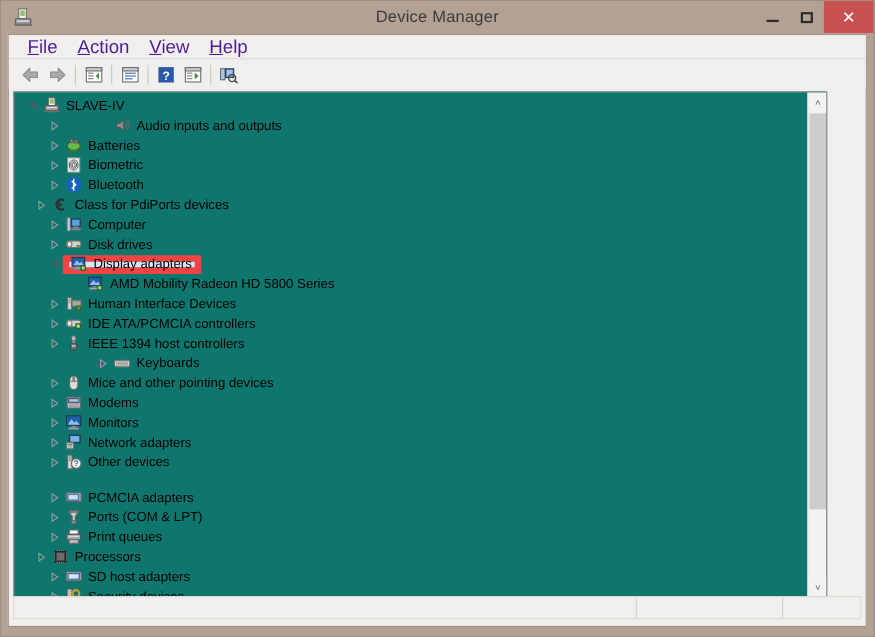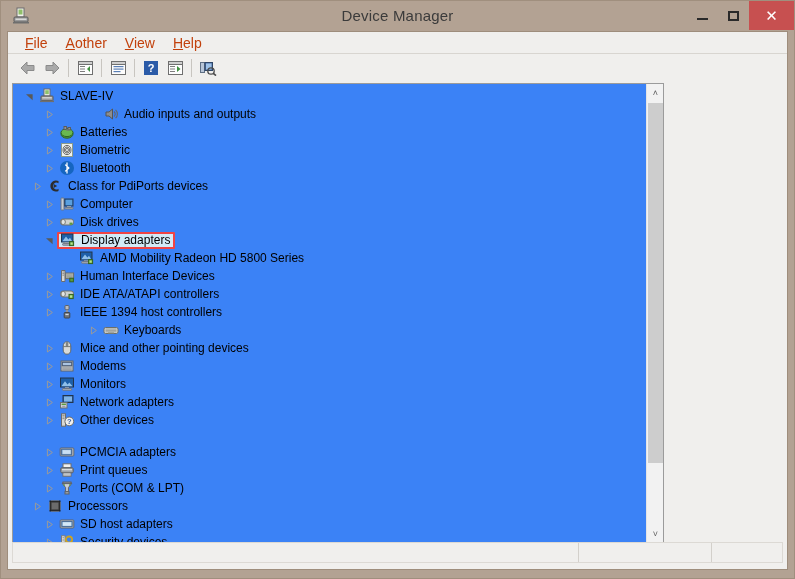--- a/index.html
+++ b/index.html
@@ -112,22 +112,22 @@
     width: 779px;
     height: 22px;
     background: #f0efed;
     display: flex;
     align-items: center;
     padding-left: 8px;
     box-sizing: border-box;
     border-bottom: 1px solid #d8d5d0;
   }
   .menu-item {
-    font-size: 14px;
-    color: #c2410c;
+    font-size: 17px;
+    color: #4c1d95;
     padding: 2px 9px;
     cursor: default;
     white-space: nowrap;
   }
   .menu-item u { text-decoration: underline; }
 
   
   .toolbar {
     position: absolute;
     left: 0; top: 22px;
@@ -152,23 +152,23 @@
     height: 18px;
     background: #c8c5c0;
     margin: 0 4px;
   }
 
   
   .treepane {
     position: absolute;
     left: 4px;
     top: 51px;
-    width: 652px;
+    width: 740px;
     height: 460px;
-    background: #3b82f6;
+    background: #0f766e;
     border: 1px solid #9b9b9b;
     box-sizing: border-box;
     overflow: hidden;
   }
   .tree {
     position: absolute;
     left: 0; top: 3px;
     width: 753px;
   }
   .tree-row {
@@ -197,21 +197,21 @@
     margin-right: 5px;
   }
   .node-label {
     font-size: 12px;
     color: #000000;
     line-height: 16px;
     font-family: "Liberation Sans", sans-serif;
   }
   .tree-row.selected .sel-wrap {
     background: #d2eaf7;
-    border: 2px solid #ef4444;
+    border: 6px solid #ef4444;
     border-radius: 1px;
     justify-content: flex-end;
   }
   .sel-wrap {
     display: flex;
     align-items: center;
     padding: 0 3px 0 1px;
     border: 1px solid transparent;
     height: 17px;
     box-sizing: border-box;
@@ -302,21 +302,21 @@
         <i class="glyph-max"></i>
       </button>
       <button class="cap-btn close">✕</button>
     </div>
   </div>
 
   <div class="client">
 
     <div class="menubar">
       <div class="menu-item"><u>F</u><span>ile</span></div>
-      <div class="menu-item"><u>A</u><span>other</span></div>
+      <div class="menu-item"><u>A</u><span>ction</span></div>
       <div class="menu-item"><u>V</u><span>iew</span></div>
       <div class="menu-item"><u>H</u><span>elp</span></div>
     </div>
 
     <div class="toolbar">
       <div class="tb-btn">
         <svg width="18" height="16" viewBox="0 0 18 16">
           <path d="M8 2 L2 8 L8 14 L8 10.5 L15 10.5 L15 5.5 L8 5.5 Z" fill="#a9a9a9" stroke="#8b8b8b" stroke-width="1" stroke-linejoin="round"></path>
         </svg>
       </div>
@@ -581,21 +581,21 @@
             </span>
             <span class="sel-wrap">
               <span class="node-icon">
                 <svg width="16" height="16" viewBox="0 0 16 16">
                   <rect x="1.5" y="5" width="13" height="6" rx="2.4" fill="#cfd2cf" stroke="#6f726f"></rect>
                   <ellipse cx="4.2" cy="8" rx="2.2" ry="2.6" fill="#e4e6e3" stroke="#7b7e7b"></ellipse>
                   <rect x="10" y="8.4" width="4.2" height="4.2" fill="#5d9b3d" stroke="#33631f"></rect>
                   <rect x="10.9" y="9.3" width="2.4" height="2.4" fill="#b6e08e"></rect>
                 </svg>
               </span>
-              <span class="node-label">IDE ATA/ATAPI controllers</span>
+              <span class="node-label">IDE ATA/PCMCIA controllers</span>
             </span>
           </div>
           <div class="tree-row" style="padding-left: 28px;">
             <span class="twisty">
               <svg width="9" height="9" viewBox="0 0 9 9">
                 <path d="M2.4 1 L2.4 8 L7.4 4.5 Z" fill="none" stroke="#9a9a9a" stroke-width="1"></path>
               </svg>
             </span>
             <span class="sel-wrap">
               <span class="node-icon">
@@ -736,47 +736,47 @@
           </div>
           <div class="tree-row" style="padding-left: 28px;">
             <span class="twisty">
               <svg width="9" height="9" viewBox="0 0 9 9">
                 <path d="M2.4 1 L2.4 8 L7.4 4.5 Z" fill="none" stroke="#9a9a9a" stroke-width="1"></path>
               </svg>
             </span>
             <span class="sel-wrap">
               <span class="node-icon">
                 <svg width="16" height="16" viewBox="0 0 16 16">
+                  <path d="M3 3 L13 3 L9.4 7.6 L9.4 11.6 L6.6 11.6 L6.6 7.6 Z" fill="#c9cdd2" stroke="#5f636a"></path>
+                  <rect x="4" y="2" width="8" height="1.6" fill="#8d9198" stroke="#5f636a"></rect>
+                  <rect x="6" y="11.6" width="4" height="2.4" fill="#9ba0a6" stroke="#5f636a"></rect>
+                  <rect x="4.6" y="4.2" width="1.2" height="1.6" fill="#5d9b3d"></rect>
+                  <rect x="10.2" y="4.2" width="1.2" height="1.6" fill="#5d9b3d"></rect>
+                </svg>
+              </span>
+              <span class="node-label">Ports (COM &amp; LPT)</span>
+            </span>
+          </div>
+          <div class="tree-row" style="padding-left: 28px;">
+            <span class="twisty">
+              <svg width="9" height="9" viewBox="0 0 9 9">
+                <path d="M2.4 1 L2.4 8 L7.4 4.5 Z" fill="none" stroke="#9a9a9a" stroke-width="1"></path>
+              </svg>
+            </span>
+            <span class="sel-wrap">
+              <span class="node-icon">
+                <svg width="16" height="16" viewBox="0 0 16 16">
                   <rect x="4" y="1.8" width="8" height="4" fill="#f1f1ef" stroke="#6c6c6c"></rect>
                   <rect x="1.8" y="5.8" width="12.4" height="5" rx="1" fill="#9fa4a9" stroke="#5b5f63"></rect>
                   <rect x="3" y="7" width="10" height="1.3" fill="#dadde0"></rect>
                   <rect x="4" y="10.8" width="8" height="3.4" fill="#eef0f1" stroke="#6c6c6c"></rect>
                   <path d="M5 12 L11 12 M5 13.2 L11 13.2" stroke="#9aa0a5" stroke-width="0.8"></path>
                 </svg>
               </span>
               <span class="node-label">Print queues</span>
-            </span>
-          </div>
-          <div class="tree-row" style="padding-left: 28px;">
-            <span class="twisty">
-              <svg width="9" height="9" viewBox="0 0 9 9">
-                <path d="M2.4 1 L2.4 8 L7.4 4.5 Z" fill="none" stroke="#9a9a9a" stroke-width="1"></path>
-              </svg>
-            </span>
-            <span class="sel-wrap">
-              <span class="node-icon">
-                <svg width="16" height="16" viewBox="0 0 16 16">
-                  <path d="M3 3 L13 3 L9.4 7.6 L9.4 11.6 L6.6 11.6 L6.6 7.6 Z" fill="#c9cdd2" stroke="#5f636a"></path>
-                  <rect x="4" y="2" width="8" height="1.6" fill="#8d9198" stroke="#5f636a"></rect>
-                  <rect x="6" y="11.6" width="4" height="2.4" fill="#9ba0a6" stroke="#5f636a"></rect>
-                  <rect x="4.6" y="4.2" width="1.2" height="1.6" fill="#5d9b3d"></rect>
-                  <rect x="10.2" y="4.2" width="1.2" height="1.6" fill="#5d9b3d"></rect>
-                </svg>
-              </span>
-              <span class="node-label">Ports (COM &amp; LPT)</span>
             </span>
           </div>
           <div class="tree-row" style="padding-left: 16px;">
             <span class="twisty">
               <svg width="9" height="9" viewBox="0 0 9 9">
                 <path d="M2.4 1 L2.4 8 L7.4 4.5 Z" fill="none" stroke="#9a9a9a" stroke-width="1"></path>
               </svg>
             </span>
             <span class="sel-wrap">
               <span class="node-icon">

